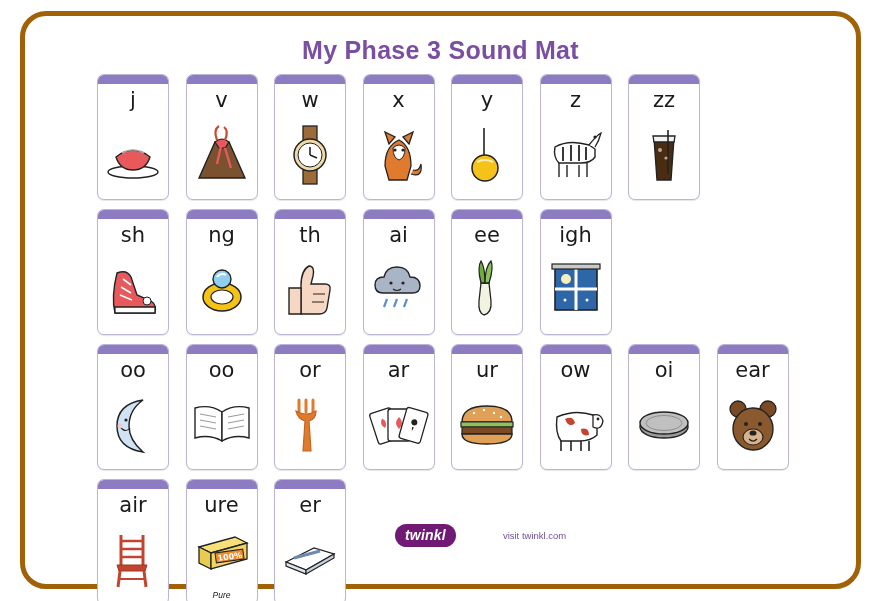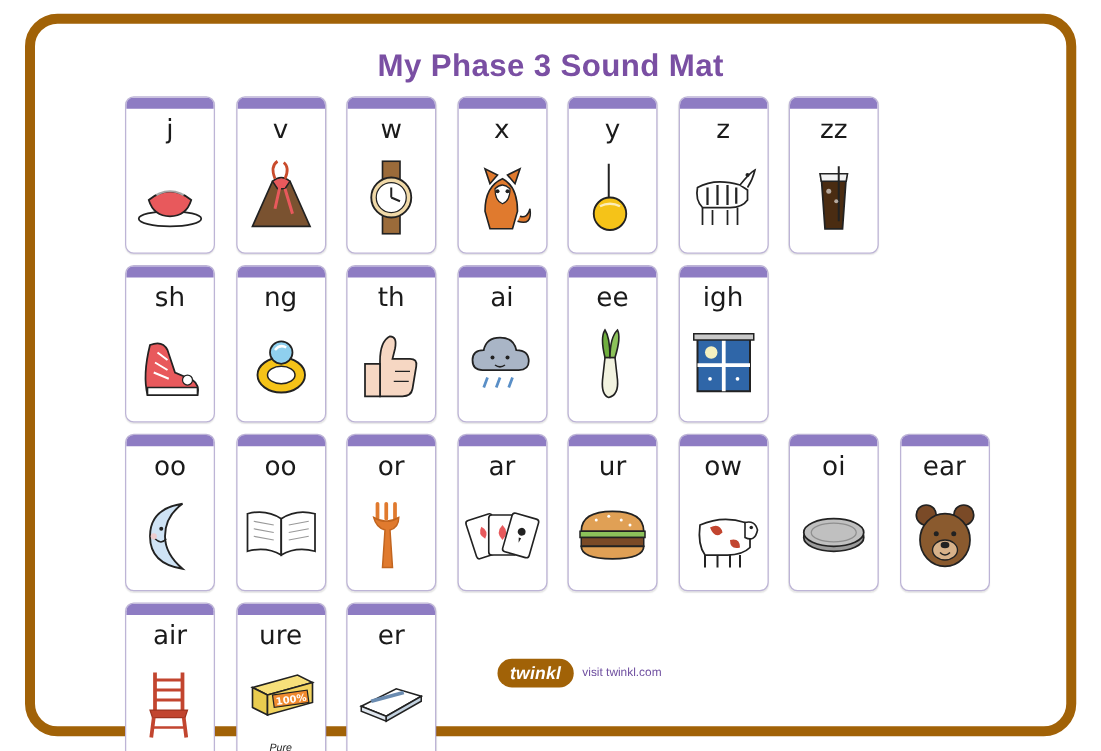--- a/index.html
+++ b/index.html
@@ -12,21 +12,21 @@
     height: 601px;
     font-family: "Liberation Sans", sans-serif;
     overflow: hidden;
   }
   #mat {
     position: absolute;
     left: 20px;
     top: 11px;
     width: 841px;
     height: 578px;
-    border: 8px solid #a16207;
+    border: 5px solid #a16207;
     border-radius: 26px;
     background: #ffffff;
     box-sizing: border-box;
   }
   #title {
     text-align: center;
     color: #7a4fa3;
     font-size: 25px;
     font-weight: bold;
     margin-top: 20px;
@@ -88,32 +88,33 @@
   }
   #twinkl {
     position: absolute;
     left: 370px;
     top: 508px;
     display: flex;
     align-items: center;
     gap: 7px;
   }
   #twinkl .logo {
-    background: #a16207;
+    background: #701a75;
     color: #fff;
     font-size: 14px;
     font-style: italic;
     font-weight: bold;
     padding: 3px 10px 4px 10px;
     border-radius: 13px;
     letter-spacing: 0.2px;
   }
   #twinkl .url {
     color: #6f4fa0;
     font-size: 9.5px;
+    margin-left: 40px;
   }
 </style>
 </head>
 <body>
 
 <div id="mat">
 
   <div id="title">My Phase 3 Sound Mat</div>
 
   <div id="grid">

